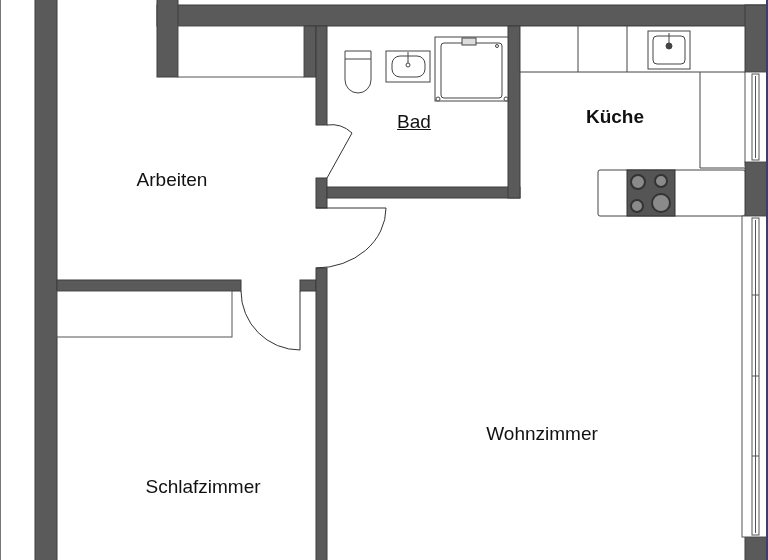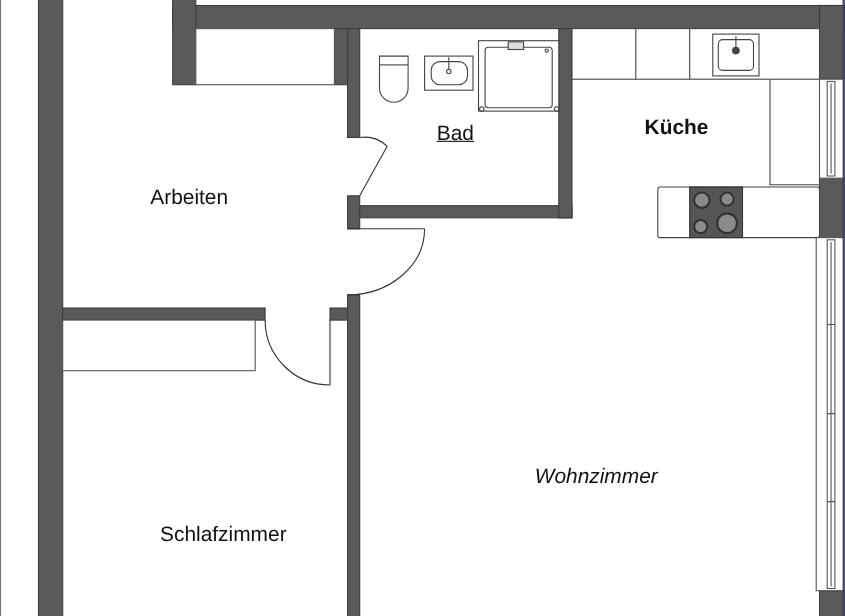--- a/index.html
+++ b/index.html
@@ -130,14 +130,14 @@
       <line x1="752" y1="456" x2="759" y2="456"></line>
     </g>
   </g>
 </svg>
 
 <div class="frame-right"></div>
 
 <div class="room-label" style="left:172px; top:180px;">Arbeiten</div>
 <div class="room-label" style="left:414px; top:122px;text-decoration:underline;">Bad</div>
 <div class="room-label" style="left:615px; top:117px;font-weight:bold;">Küche</div>
-<div class="room-label" style="left:542px; top:434px;font-style:italic;">Wohnzimmer</div>
+<div class="room-label" style="left:542px; top:434px;">Wohnzimmer</div>
 <div class="room-label" style="left:203px; top:487px;">Schlafzimmer</div>
 
 </body></html>

